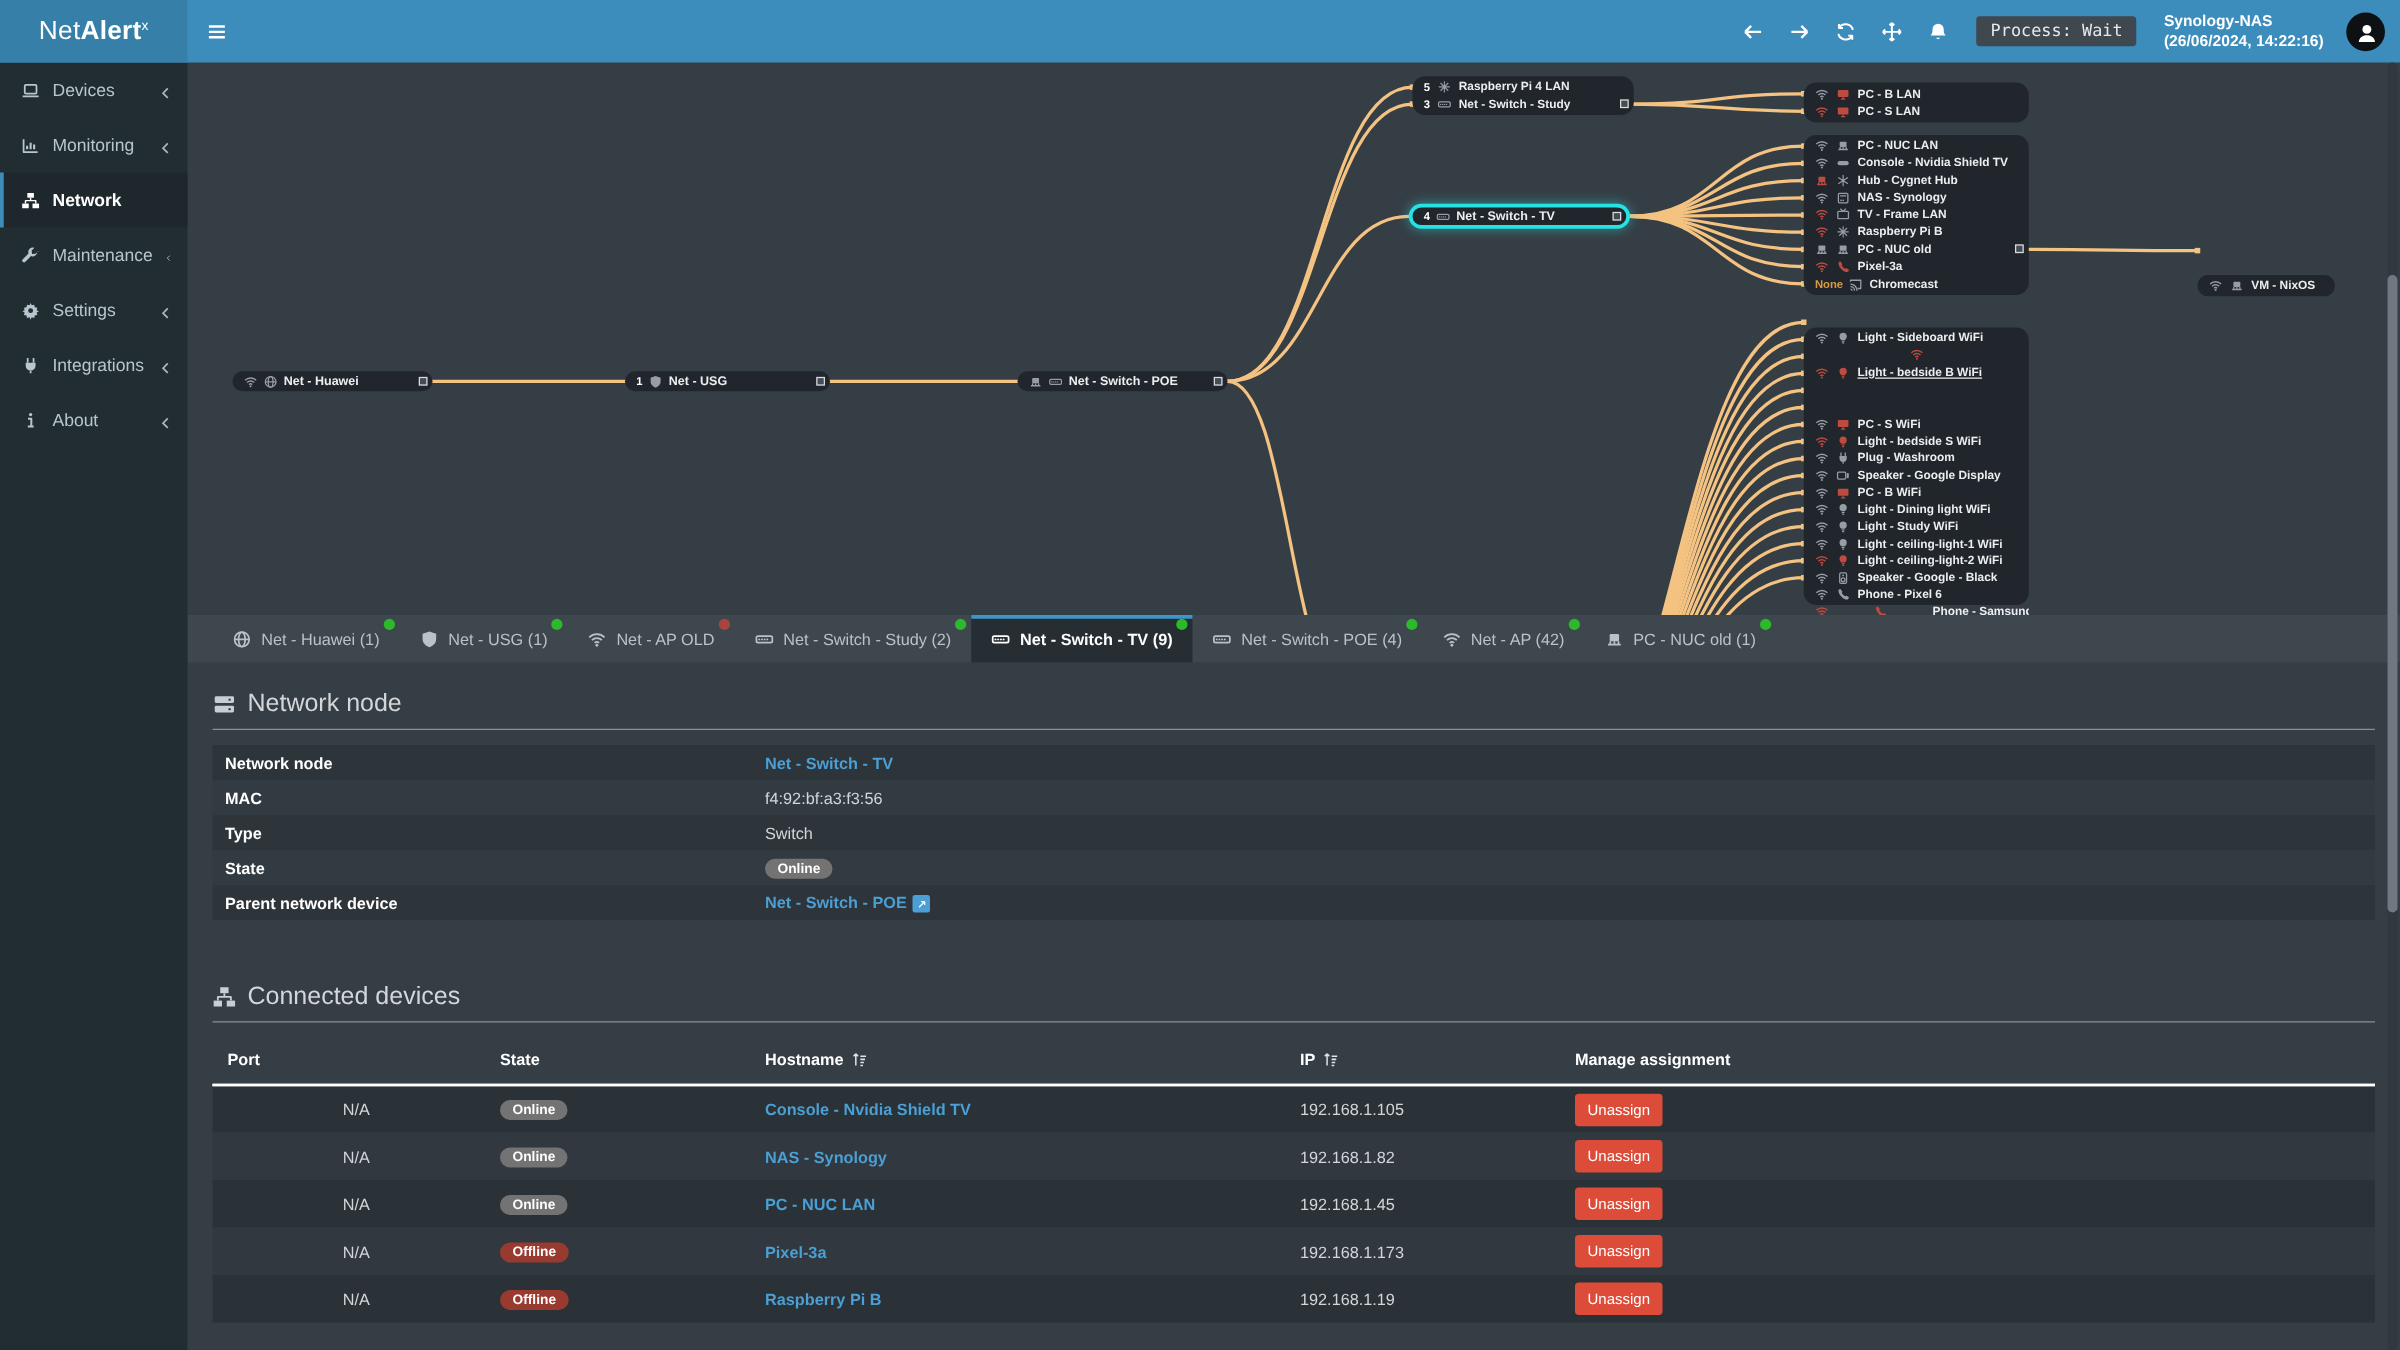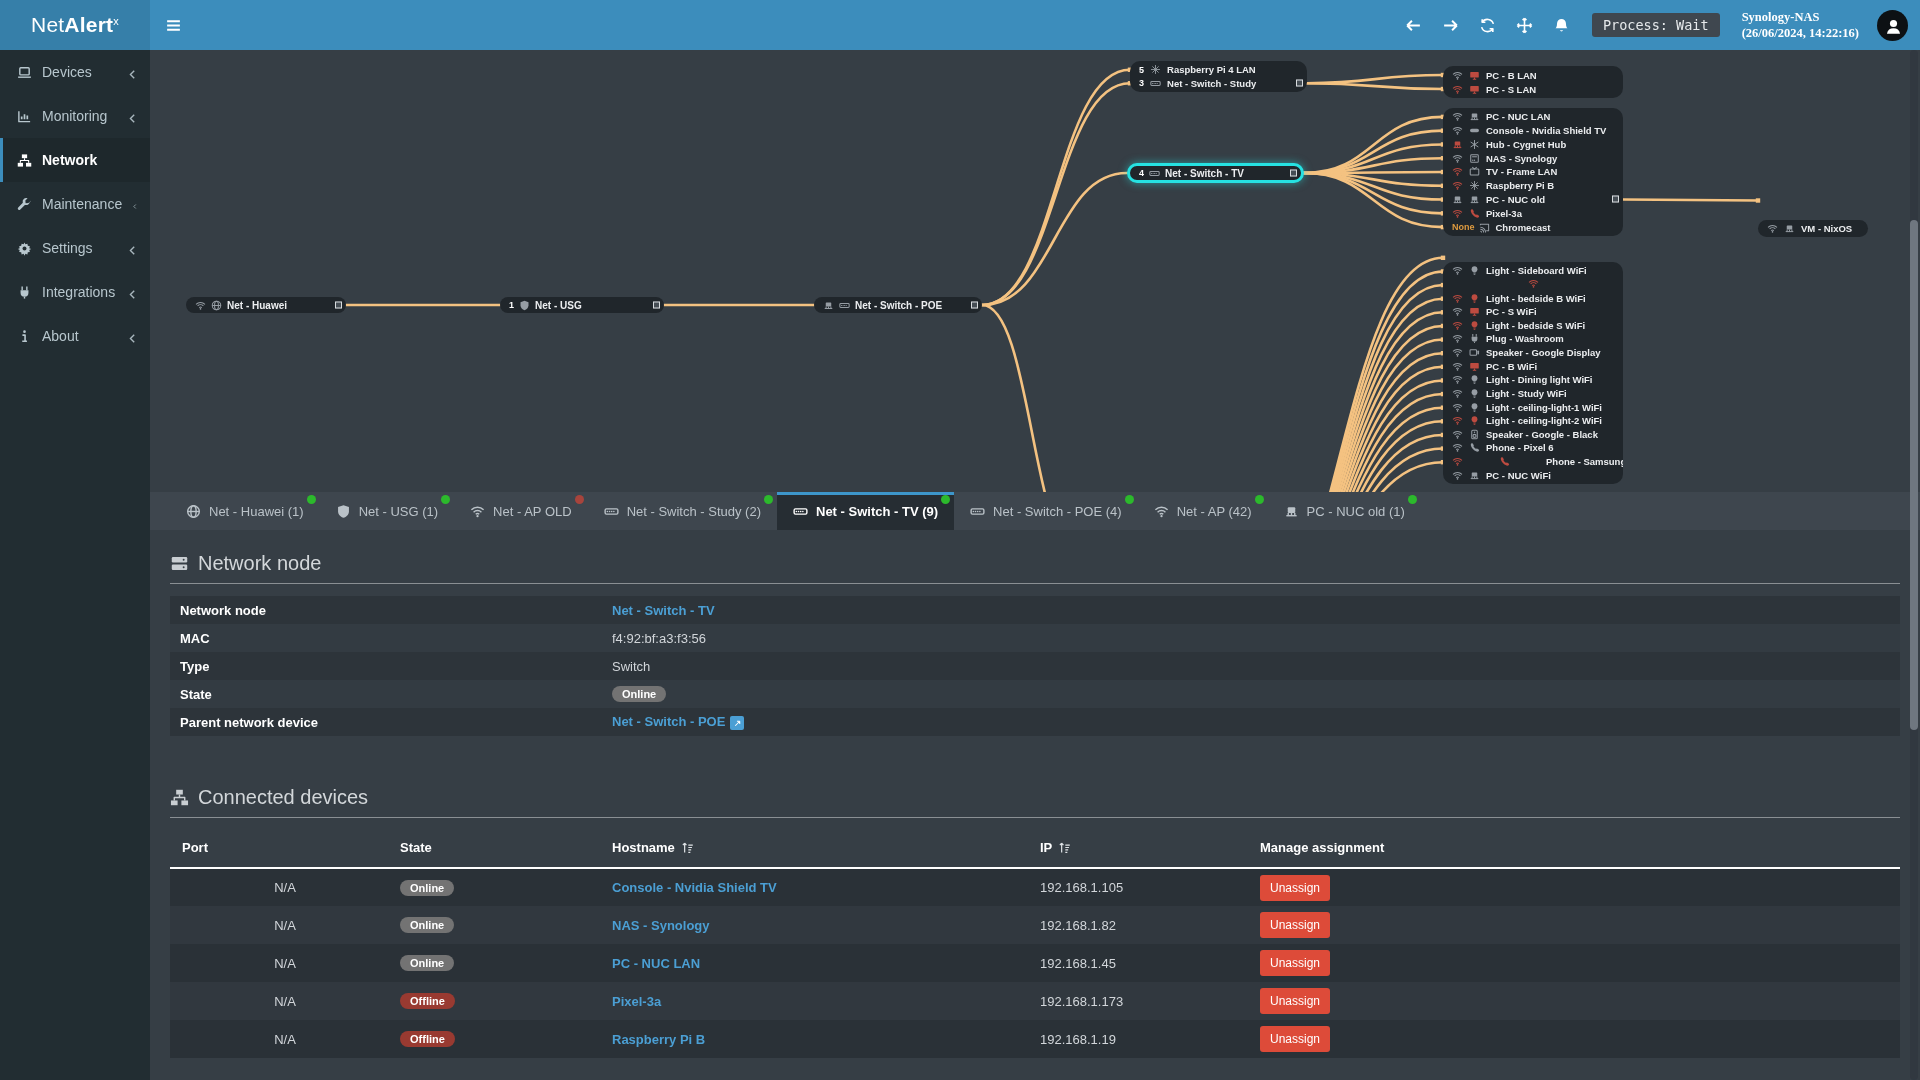--- a/index.html
+++ b/index.html
@@ -15,21 +15,21 @@
   .logo b { font-weight:700; }
   .logo sup { font-size:11px; margin-top:-8px; }
   .hamburger { width:46px; height:50px; display:flex; align-items:center; justify-content:center;
     color:#fff; cursor:pointer; }
   .t-spacer { flex:1; }
   .navicons { display:flex; align-items:center; gap:20px; color:#fff; margin-right:22px; }
   .navicon { width:17px; height:17px; cursor:pointer; }
   .navicon svg, .hamburger svg { width:100%; height:100%; }
   .process-badge { font-family:"DejaVu Sans Mono", monospace; font-size:13.5px; color:#e6e9eb;
     background:#3f474f; border-radius:3px; padding:4px 11px; margin-right:22px; }
-  .userblock { color:#fff; font-size:12.5px; font-weight:700; line-height:1.3; margin-right:18px;font-family:Liberation Serif, serif; }
+  .userblock { color:#fff; font-size:12.5px; font-weight:700; line-height:1.3; margin-right:18px; }
   .avatar { width:31px; height:31px; border-radius:50%; background:#0d1114; color:#fff;
     display:flex; align-items:center; justify-content:center; margin-right:12px; cursor:pointer; }
   .avatar svg { width:19px; height:19px; }
 
   
   .sidebar { position:absolute; top:50px; left:0; width:150px; bottom:0; background:#222d32; z-index:20; }
   .side-item { height:44px; display:flex; align-items:center; padding-left:14px; gap:10px;
     color:#b8c7ce; font-size:14px; cursor:pointer; border-left:3px solid transparent; }
   .side-item .sic { width:15px; height:15px; flex:0 0 15px; }
   .side-item .sic svg { width:100%; height:100%; }
@@ -526,34 +526,34 @@
                 <path d="M6.1 11a2.9 2.9 0 0 1 3.8 0"></path>
                 <circle cx="8" cy="13" r="1.2" fill="currentColor" stroke="none"></circle>
               </svg></span>
             <span class="nico" style="color:#969da4"><svg viewBox="0 0 16 16" fill="none" stroke="currentColor" stroke-width="1.5" stroke-linejoin="round">
                 <circle cx="8" cy="6" r="4.3"></circle>
                 <circle cx="8" cy="6" r="1.4" fill="currentColor" stroke="none"></circle>
                 <path d="M8 10.3v2M4.5 14h7"></path>
               </svg></span>
             <span>Camera - E1</span>
           </div>
-          <div class="grow" style="height: 13.625px;">
+          <div class="grow" style="height: 13.625px; text-decoration: underline;">
             <span class="nico" style="color:#bd4b40"><svg viewBox="0 0 16 16" fill="none" stroke="currentColor" stroke-width="1.5" stroke-linejoin="round">
                 <path d="M1.5 6.2a9.2 9.2 0 0 1 13 0"></path>
                 <path d="M3.8 8.7a6 6 0 0 1 8.4 0"></path>
                 <path d="M6.1 11a2.9 2.9 0 0 1 3.8 0"></path>
                 <circle cx="8" cy="13" r="1.2" fill="currentColor" stroke="none"></circle>
               </svg></span>
             <span class="nico" style="color:#bd4b40"><svg viewBox="0 0 16 16" fill="none" stroke="currentColor" stroke-width="1.5" stroke-linejoin="round">
                 <circle cx="8" cy="6" r="4.2" fill="currentColor" stroke="none"></circle>
                 <path d="M6.3 11.5h3.4M6.8 13.5h2.4" stroke-width="1.4"></path>
               </svg></span>
             <span>Light - bedside B WiFi</span>
           </div>
-          <div class="grow" style="height: 13.625px;">
+          <div class="grow" style="height: 13.625px; margin-top: 28px;">
             <span class="nico" style="color:#969da4"><svg viewBox="0 0 16 16" fill="none" stroke="currentColor" stroke-width="1.5" stroke-linejoin="round">
                 <path d="M1.5 6.2a9.2 9.2 0 0 1 13 0"></path>
                 <path d="M3.8 8.7a6 6 0 0 1 8.4 0"></path>
                 <path d="M6.1 11a2.9 2.9 0 0 1 3.8 0"></path>
                 <circle cx="8" cy="13" r="1.2" fill="currentColor" stroke="none"></circle>
               </svg></span>
             <span class="nico" style="color:#bd4b40"><svg viewBox="0 0 16 16" fill="none" stroke="currentColor" stroke-width="1.5" stroke-linejoin="round">
                 <rect x="1.8" y="3" width="12.4" height="8" rx="1" fill="currentColor" stroke="none"></rect>
                 <path d="M5.5 13.5h5M8 11v2.5"></path>
               </svg></span>

